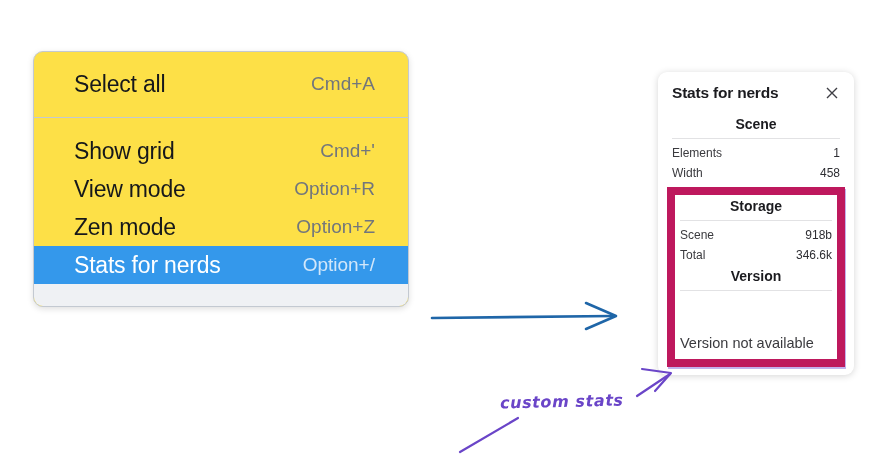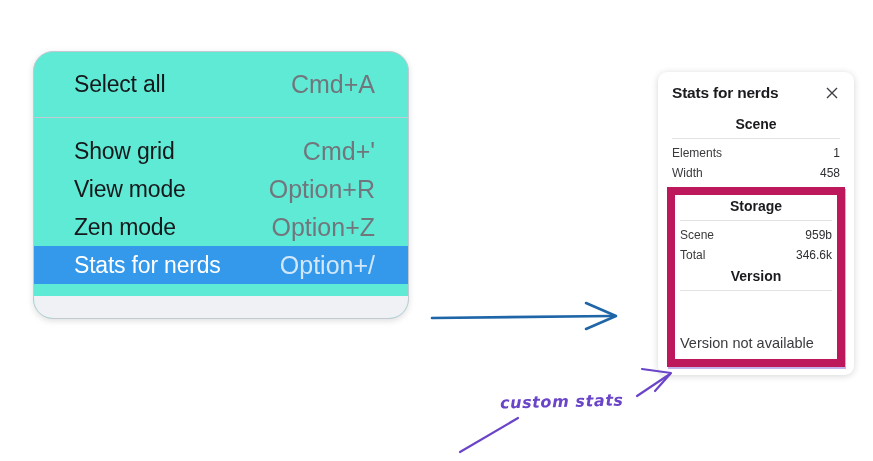--- a/index.html
+++ b/index.html
@@ -14,53 +14,53 @@
     overflow: hidden;
     font-family: "Liberation Sans", sans-serif;
   }
 
   
   #context-menu {
     position: absolute;
     left: 33px;
     top: 51px;
     width: 376px;
-    background: #5eead4;
+    background: #fde047;
     border: 1px solid #c3c9d1;
-    border-radius: 20px;
+    border-radius: 10px;
     box-shadow: 0 2px 6px rgba(0,0,0,0.13);
     overflow: hidden;
     box-sizing: border-box;
   }
   .menu-section {
     padding: 10px 0 12px 0;
   }
   .menu-section.first {
     border-bottom: 1px solid #c3c9d1;
     padding: 13px 0 14px 0;
   }
   .menu-section.second {
-    padding: 14px 0 12px 0;
+    padding: 14px 0 0 0;
   }
   .menu-item {
     display: flex;
     align-items: center;
     justify-content: space-between;
     padding: 4px 33px 4px 40px;
     height: 38px;
     box-sizing: border-box;
   }
   .menu-item .label {
     font-size: 23px;
     color: #16181b;
     letter-spacing: -0.2px;
     white-space: nowrap;
   }
   .menu-item .shortcut {
-    font-size: 25px;
+    font-size: 19px;
     color: #72767c;
     white-space: nowrap;
   }
   .menu-item.highlighted {
     background: #3498eb;
   }
   .menu-item.highlighted .label {
     color: #ffffff;
   }
   .menu-item.highlighted .shortcut {
@@ -219,21 +219,21 @@
     </div>
   </div>
 
   <div class="highlight-box">
 
     <div>
       <div class="section-heading">Storage</div>
       <div class="divider"></div>
       <div class="stat-row">
         <span class="stat-label">Scene</span>
-        <span class="stat-value">959b</span>
+        <span class="stat-value">918b</span>
       </div>
       <div class="stat-row">
         <span class="stat-label">Total</span>
         <span class="stat-value">346.6k</span>
       </div>
     </div>
 
     <div>
       <div class="section-heading">Version</div>
       <div class="divider"></div>

